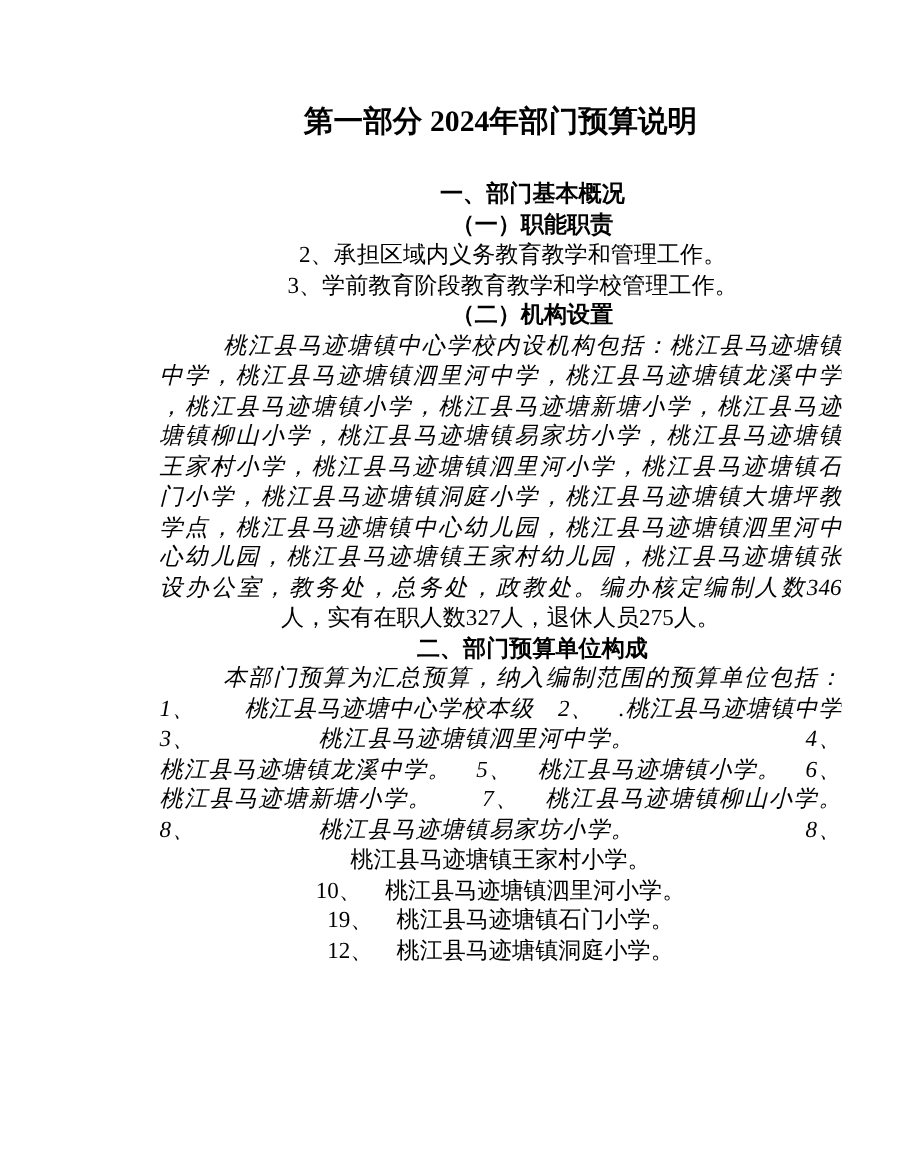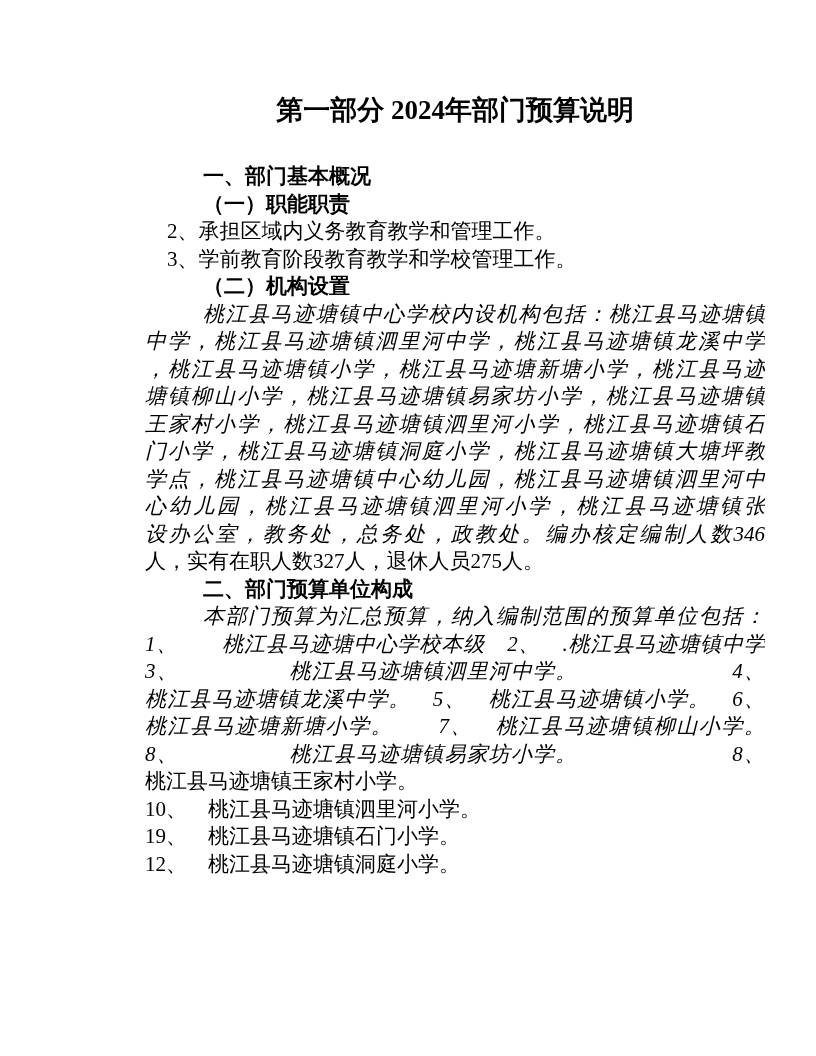--- a/index.html
+++ b/index.html
@@ -30,20 +30,21 @@
     font-weight: bold;
     text-align: center;
     line-height: 40px;
     margin: 0 0 33px 0;
     white-space: nowrap;
   }
   .line {
     line-height: 27.5px;
     height: 27.5px;
     overflow: hidden;
+    text-align: center;
   }
   .bold { font-weight: bold; }
   .ind60 { text-indent: 58px; }
   .ind21 { text-indent: 22px; }
   .just {
     text-align: justify;
     text-align-last: justify;
     -moz-text-align-last: justify;
     text-justify: inter-character;
     font-style: italic;
@@ -66,21 +67,21 @@
 
     <div class="line bold ind60">（二）机构设置</div>
 
     <div class="line just ind60">桃江县马迹塘镇中心学校内设机构包括：桃江县马迹塘镇</div>
     <div class="line just">中学，桃江县马迹塘镇泗里河中学，桃江县马迹塘镇龙溪中学</div>
     <div class="line just">，桃江县马迹塘镇小学，桃江县马迹塘新塘小学，桃江县马迹</div>
     <div class="line just">塘镇柳山小学，桃江县马迹塘镇易家坊小学，桃江县马迹塘镇</div>
     <div class="line just">王家村小学，桃江县马迹塘镇泗里河小学，桃江县马迹塘镇石</div>
     <div class="line just">门小学，桃江县马迹塘镇洞庭小学，桃江县马迹塘镇大塘坪教</div>
     <div class="line just">学点，桃江县马迹塘镇中心幼儿园，桃江县马迹塘镇泗里河中</div>
-    <div class="line just">心幼儿园，桃江县马迹塘镇泗里河小学，桃江县马迹塘镇张</div>
+    <div class="line just">心幼儿园，桃江县马迹塘镇王家村幼儿园，桃江县马迹塘镇张</div>
     <div class="line just">设办公室，教务处，总务处，政教处。编办核定编制人数346</div>
     <div class="line">人，实有在职人数327人，退休人员275人。</div>
 
     <div class="line bold ind60">二、部门预算单位构成</div>
 
     <div class="line just ind60">本部门预算为汇总预算，纳入编制范围的预算单位包括：</div>
 
     <div class="line just">1、　　桃江县马迹塘中心学校本级　2、　.桃江县马迹塘镇中学</div>
     <div class="line just">3、　　　　　桃江县马迹塘镇泗里河中学。　　　　　　　4、</div>
     <div class="line just">桃江县马迹塘镇龙溪中学。　5、　桃江县马迹塘镇小学。　6、</div>

